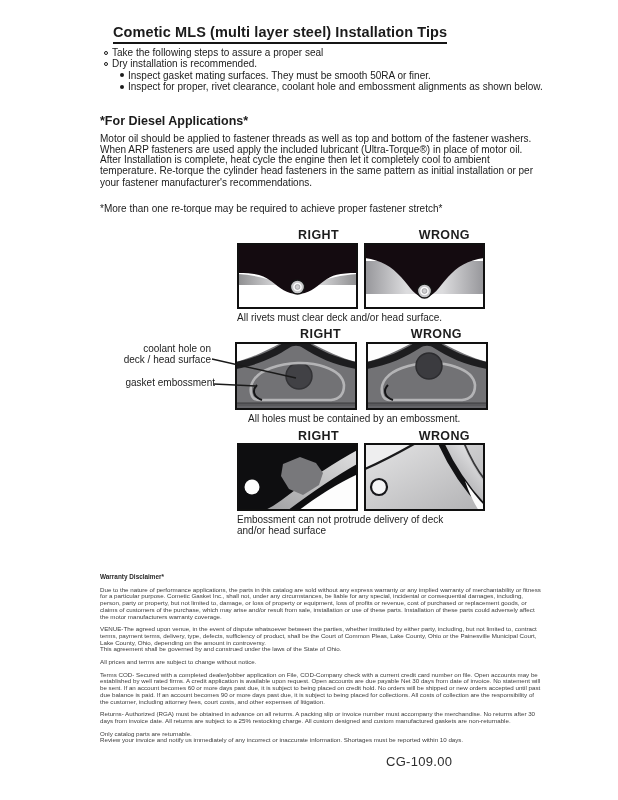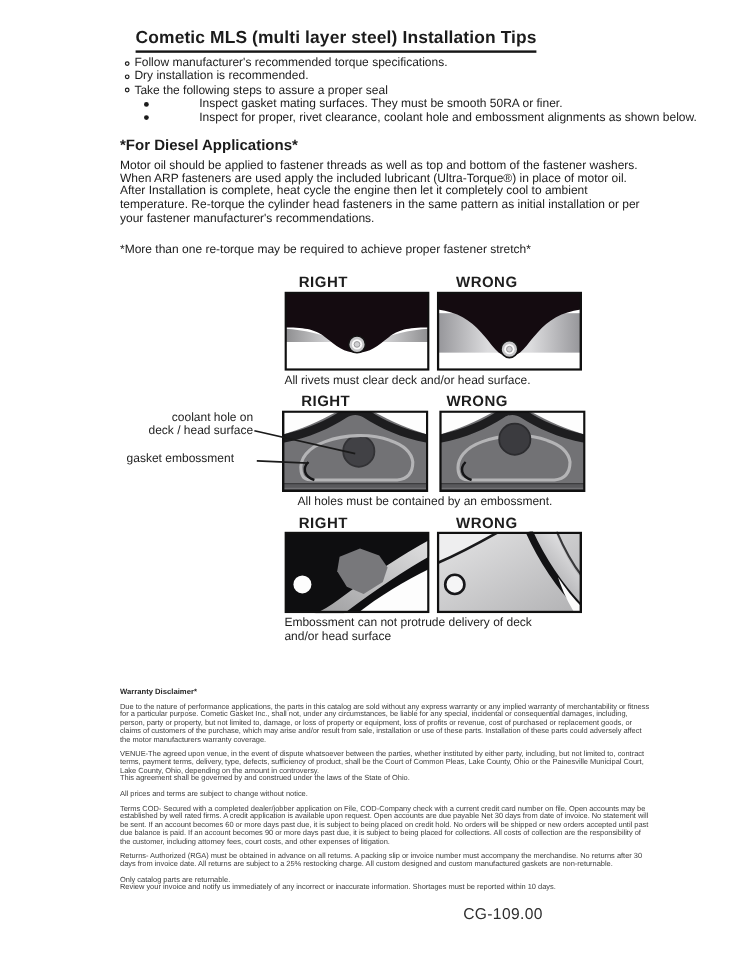--- a/index.html
+++ b/index.html
@@ -10,44 +10,44 @@
   }
   .abs { position:absolute; }
 
   .title {
     left:113px; top:24px; font-size:14.5px; font-weight:bold; letter-spacing:0.1px;
     border-bottom:2px solid #151515; padding-bottom:2px; white-space:nowrap;
   }
 
   .tips { left:104px; top:47px; font-size:10px; line-height:11.4px; }
   .tip { display:flex; align-items:flex-start; white-space:nowrap; }
-  .tip.l2 { margin-left:16px;gap:38px; }
+  .tip.l2 { margin-left:16px; }
   .mk { flex:0 0 auto; width:4px; height:4px; border-radius:50%; margin:3.5px 4px 0 0; }
   .mk.c { border:1px solid #1b1b1b; }
   .mk.d { background:#1b1b1b; }
 
   .dheading { left:100px; top:114px; font-size:12.5px; font-weight:bold; }
   .para { font-size:10px; line-height:11.4px; }
   .pg1 { left:100px; top:133px; width:452px; }
   .pg2 { left:100px; top:154px; width:448px; }
   .note { left:100px; top:203px; font-size:10px; }
 
-  .dlabel { font-size:12.5px; font-weight:bold; letter-spacing:0.4px; width:90px; text-align:left; color:#1d1d1d; }
+  .dlabel { font-size:12.5px; font-weight:bold; letter-spacing:0.4px; width:90px; text-align:right; color:#1d1d1d; }
   .r1r { left:249px; top:228px; } .r1w { left:380px; top:228px; }
   .r2r { left:251px; top:327px; } .r2w { left:372px; top:327px; }
   .r3r { left:249px; top:429px; } .r3w { left:380px; top:429px; }
 
   .caption { font-size:10px; font-weight:normal; color:#1d1d1d; white-space:nowrap; }
   .cap1 { left:237px; top:312px; }
   .cap2 { left:248px; top:413px; }
   .cap3 { left:237px; top:515px; line-height:10.8px; white-space:pre-line; }
 
   .sidelabel { font-size:10px; line-height:10.6px; text-align:right; color:#1d1d1d; }
   .coolant { left:86px; top:344px; width:125px; white-space:pre-line; }
-  .gasket { left:68px; top:378px; width:127px; }
+  .gasket { left:88px; top:378px; width:127px; }
 
   svg.panel, svg.leads { position:absolute; display:block; }
   .pn1l {left:237px; top:243px;} .pn1r {left:364px; top:243px;}
   .pn2l {left:235px; top:342px;} .pn2r {left:366px; top:342px;}
   .pn3l {left:237px; top:443px;} .pn3r {left:364px; top:443px;}
   .leads {left:88px; top:340px; pointer-events:none;}
 
   .fine { left:100px; top:574px; width:444px; font-size:6.2px; line-height:6.7px; color:#3b3b3b; }
   .fine-h { font-weight:bold; color:#282828; margin-bottom:6px; font-size:6.4px; }
   .fine p { margin-bottom:6px; white-space:pre-line; }
@@ -56,29 +56,25 @@
 </head>
 <body>
 
 <div class="page">
 
   <h1 class="abs title">Cometic MLS (multi layer steel) Installation Tips</h1>
 
   <div class="abs tips">
     <div class="tip l1">
         <span class="mk c"></span>
-        <span>Follow manufacturer's recommended torque specifications.</span>
+        <span>Take the following steps to assure a proper seal</span>
       </div>
     <div class="tip l1">
         <span class="mk c"></span>
         <span>Dry installation is recommended.</span>
-      </div>
-    <div class="tip l1">
-        <span class="mk c"></span>
-        <span>Take the following steps to assure a proper seal</span>
       </div>
     <div class="tip l2">
         <span class="mk d"></span>
         <span>Inspect gasket mating surfaces.  They must be smooth 50RA or finer.</span>
       </div>
     <div class="tip l2">
         <span class="mk d"></span>
         <span>Inspect for proper, rivet clearance, coolant hole and embossment alignments as shown below.</span>
       </div>
   </div>

